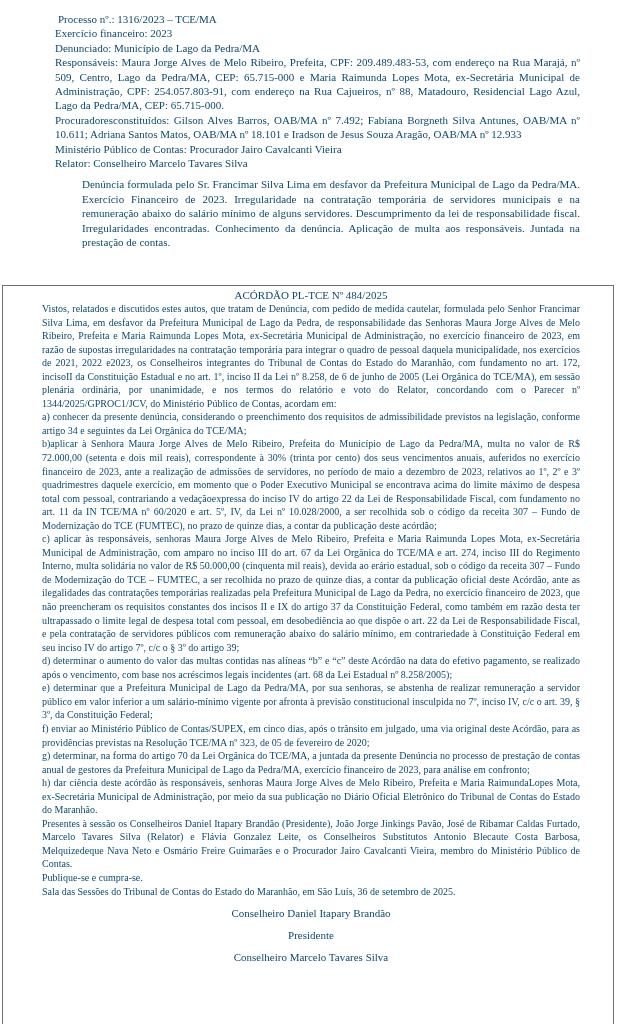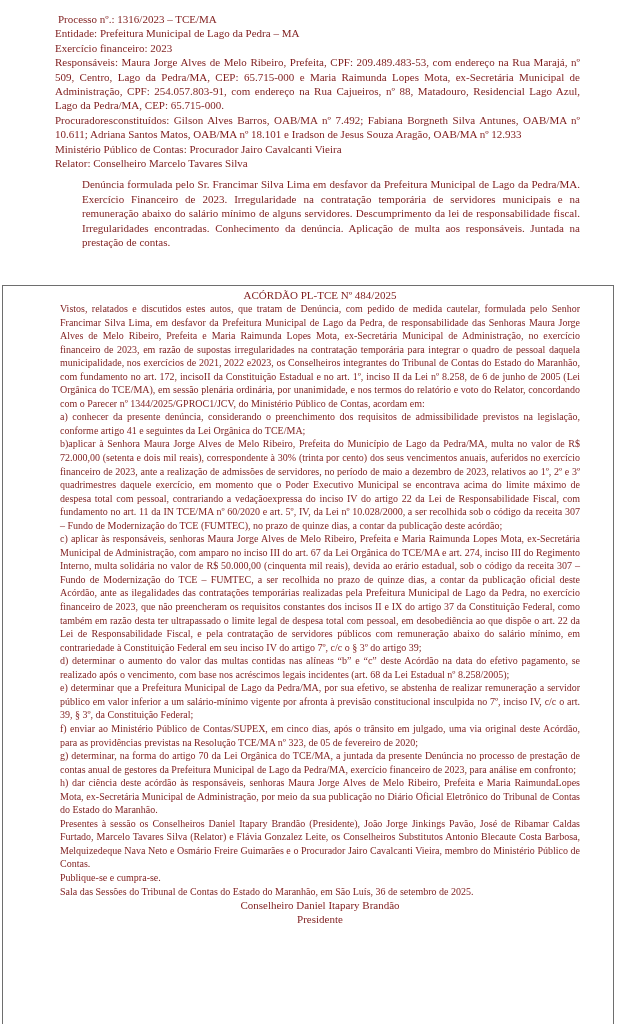--- a/index.html
+++ b/index.html
@@ -5,21 +5,21 @@
   html, body {
     margin: 0;
     padding: 0;
     background: #ffffff;
   }
   .page {
     position: relative;
     width: 634px;
     height: 1024px;
     background: #ffffff;
-    color: #7f1d1d;
+    color: #0c4a6e;
     font-family: "Liberation Serif", "DejaVu Serif", serif;
     overflow: hidden;
   }
   .header-block {
     margin: 12px 54px 0 55px;
     font-size: 11px;
     line-height: 14.4px;
     text-align: justify;
   }
   .header-block p { margin: 0; }
@@ -34,78 +34,79 @@
   .acordao-box {
     position: absolute;
     left: 2px;
     top: 285px;
     width: 612px;
     height: 739px;
     box-sizing: border-box;
     border: 1px solid #6e6e6e;
     border-bottom: none;
     background: #ffffff;
-    padding: 2px 33px 0 57px;
+    padding: 2px 33px 0 39px;
   }
   .acordao-title {
     margin: 0;
     font-size: 11px;
     line-height: 14px;
     text-align: center;
     font-weight: normal;
   }
   .acordao-body p {
     margin: 0;
     font-size: 10px;
     line-height: 13.55px;
     text-align: justify;
   }
   .signatures p {
-    margin: 0;
+    margin: 8px;
     font-size: 11px;
     line-height: 14px;
     text-align: center;
   }
 </style>
 </head>
 <body>
 
 <div class="page">
 
   <div class="header-block">
       <p>Processo nº.: 1316/2023 – TCE/MA</p>
-      <p>Entidade: Prefeitura Municipal de Lago da Pedra – MA</p>
       <p>Exercício financeiro: 2023</p>
+      <p>Denunciado: Município de Lago da Pedra/MA</p>
       <p>Responsáveis: Maura Jorge Alves de Melo Ribeiro, Prefeita, CPF: 209.489.483-53, com endereço na Rua Marajá, nº 509, Centro, Lago da Pedra/MA, CEP: 65.715-000 e Maria Raimunda Lopes Mota, ex-Secretária Municipal de Administração, CPF: 254.057.803-91, com endereço na Rua Cajueiros, nº 88, Matadouro, Residencial Lago Azul, Lago da Pedra/MA, CEP: 65.715-000.</p>
       <p>Procuradoresconstituídos: Gilson Alves Barros, OAB/MA nº 7.492; Fabiana Borgneth Silva Antunes, OAB/MA nº 10.611; Adriana Santos Matos, OAB/MA nº 18.101 e Iradson de Jesus Souza Aragão, OAB/MA nº 12.933</p>
       <p>Ministério Público de Contas: Procurador Jairo Cavalcanti Vieira</p>
       <p>Relator: Conselheiro Marcelo Tavares Silva</p>
     </div>
 
   <div class="summary-block">
     <p>Denúncia formulada pelo Sr. Francimar Silva Lima em desfavor da Prefeitura Municipal de Lago da Pedra/MA. Exercício Financeiro de 2023. Irregularidade na contratação temporária de servidores municipais e na remuneração abaixo do salário mínimo de alguns servidores. Descumprimento da lei de responsabilidade fiscal. Irregularidades encontradas. Conhecimento da denúncia. Aplicação de multa aos responsáveis. Juntada na prestação de contas.</p>
   </div>
 
   <div class="acordao-box">
     <p class="acordao-title">ACÓRDÃO PL-TCE Nº 484/2025</p>
 
     <div class="acordao-body">
         <p>Vistos, relatados e discutidos estes autos, que tratam de Denúncia, com pedido de medida cautelar, formulada pelo Senhor Francimar Silva Lima, em desfavor da Prefeitura Municipal de Lago da Pedra, de responsabilidade das Senhoras Maura Jorge Alves de Melo Ribeiro, Prefeita e Maria Raimunda Lopes Mota, ex-Secretária Municipal de Administração, no exercício financeiro de 2023, em razão de supostas irregularidades na contratação temporária para integrar o quadro de pessoal daquela municipalidade, nos exercícios de 2021, 2022 e2023, os Conselheiros integrantes do Tribunal de Contas do Estado do Maranhão, com fundamento no art. 172, incisoII da Constituição Estadual e no art. 1º, inciso II da Lei nº 8.258, de 6 de junho de 2005 (Lei Orgânica do TCE/MA), em sessão plenária ordinária, por unanimidade, e nos termos do relatório e voto do Relator, concordando com o Parecer nº 1344/2025/GPROC1/JCV, do Ministério Público de Contas, acordam em:</p>
-        <p>a) conhecer da presente denúncia, considerando o preenchimento dos requisitos de admissibilidade previstos na legislação, conforme artigo 41 e seguintes da Lei Orgânica do TCE/MA;</p>
+        <p>a) conhecer da presente denúncia, considerando o preenchimento dos requisitos de admissibilidade previstos na legislação, conforme artigo 34 e seguintes da Lei Orgânica do TCE/MA;</p>
         <p>b)aplicar à Senhora Maura Jorge Alves de Melo Ribeiro, Prefeita do Município de Lago da Pedra/MA, multa no valor de R$ 72.000,00 (setenta e dois mil reais), correspondente à 30% (trinta por cento) dos seus vencimentos anuais, auferidos no exercício financeiro de 2023, ante a realização de admissões de servidores, no período de maio a dezembro de 2023, relativos ao 1º, 2º e 3º quadrimestres daquele exercício, em momento que o Poder Executivo Municipal se encontrava acima do limite máximo de despesa total com pessoal, contrariando a vedaçãoexpressa do inciso IV do artigo 22 da Lei de Responsabilidade Fiscal, com fundamento no art. 11 da IN TCE/MA nº 60/2020 e art. 5º, IV, da Lei nº 10.028/2000, a ser recolhida sob o código da receita 307 – Fundo de Modernização do TCE (FUMTEC), no prazo de quinze dias, a contar da publicação deste acórdão;</p>
         <p>c) aplicar às responsáveis, senhoras Maura Jorge Alves de Melo Ribeiro, Prefeita e Maria Raimunda Lopes Mota, ex-Secretária Municipal de Administração, com amparo no inciso III do art. 67 da Lei Orgânica do TCE/MA e art. 274, inciso III do Regimento Interno, multa solidária no valor de R$ 50.000,00 (cinquenta mil reais), devida ao erário estadual, sob o código da receita 307 – Fundo de Modernização do TCE – FUMTEC, a ser recolhida no prazo de quinze dias, a contar da publicação oficial deste Acórdão, ante as ilegalidades das contratações temporárias realizadas pela Prefeitura Municipal de Lago da Pedra, no exercício financeiro de 2023, que não preencheram os requisitos constantes dos incisos II e IX do artigo 37 da Constituição Federal, como também em razão desta ter ultrapassado o limite legal de despesa total com pessoal, em desobediência ao que dispõe o art. 22 da Lei de Responsabilidade Fiscal, e pela contratação de servidores públicos com remuneração abaixo do salário mínimo, em contrariedade à Constituição Federal em seu inciso IV do artigo 7º, c/c o § 3º do artigo 39;</p>
         <p>d) determinar o aumento do valor das multas contidas nas alíneas “b”  e “c”  deste Acórdão na data do efetivo pagamento, se realizado após o vencimento, com base nos acréscimos legais incidentes (art. 68 da Lei Estadual nº 8.258/2005);</p>
-        <p>e) determinar que a Prefeitura Municipal de Lago da Pedra/MA, por sua efetivo, se abstenha de realizar remuneração a servidor público em valor inferior a um salário-mínimo vigente por afronta à previsão constitucional insculpida no 7º, inciso IV, c/c o art. 39, § 3º, da Constituição Federal;</p>
+        <p>e) determinar que a Prefeitura Municipal de Lago da Pedra/MA, por sua senhoras, se abstenha de realizar remuneração a servidor público em valor inferior a um salário-mínimo vigente por afronta à previsão constitucional insculpida no 7º, inciso IV, c/c o art. 39, § 3º, da Constituição Federal;</p>
         <p>f) enviar ao Ministério Público de Contas/SUPEX, em cinco dias, após o trânsito em julgado, uma via original deste Acórdão, para as providências previstas na Resolução TCE/MA nº 323, de 05 de fevereiro de 2020;</p>
         <p>g) determinar, na forma do artigo 70 da Lei Orgânica do TCE/MA, a juntada da presente Denúncia no processo de prestação de contas anual de gestores da Prefeitura Municipal de Lago da Pedra/MA, exercício financeiro de 2023, para análise em confronto;</p>
         <p>h) dar ciência deste acórdão às responsáveis, senhoras Maura Jorge Alves de Melo Ribeiro, Prefeita e Maria RaimundaLopes Mota, ex-Secretária Municipal de Administração, por meio da sua publicação no Diário Oficial Eletrônico do Tribunal de Contas do Estado do Maranhão.</p>
         <p>Presentes à sessão os Conselheiros Daniel Itapary Brandão (Presidente), João Jorge Jinkings Pavão, José de Ribamar Caldas Furtado, Marcelo Tavares Silva (Relator) e Flávia Gonzalez Leite, os Conselheiros Substitutos Antonio Blecaute Costa Barbosa, Melquizedeque Nava Neto e Osmário Freire Guimarães e o Procurador Jairo Cavalcanti Vieira, membro do Ministério Público de Contas.</p>
         <p>Publique-se e cumpra-se.</p>
         <p>Sala das Sessões do Tribunal de Contas do Estado do Maranhão, em São Luís, 36 de setembro de 2025.</p>
       </div>
 
     <div class="signatures">
         <p>Conselheiro Daniel Itapary Brandão</p>
         <p>Presidente</p>
+        <p>Conselheiro Marcelo Tavares Silva</p>
       </div>
   </div>
 
 </div>
 
 </body></html>

